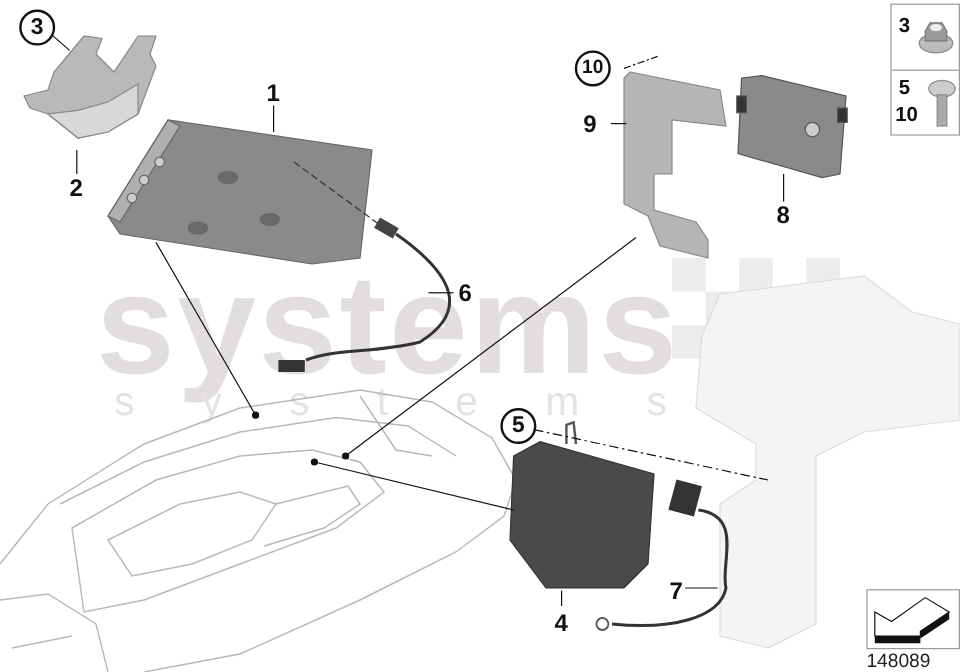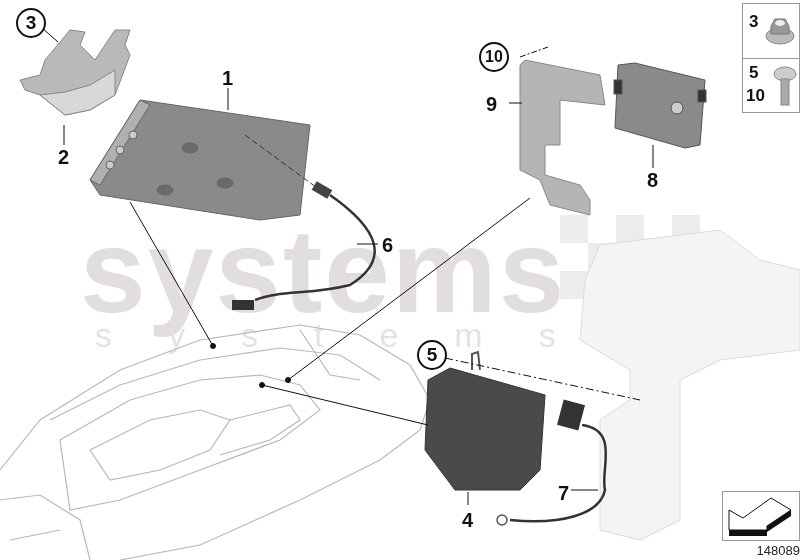--- a/index.html
+++ b/index.html
@@ -6,21 +6,21 @@
   body{width:800px;height:560px;position:relative;overflow:hidden;font-family:"Liberation Sans",sans-serif;}
   .stage{position:absolute;left:0;top:0;width:800px;height:560px;}
   .wm-big{position:absolute;left:80px;top:212px;font-size:118px;font-weight:bold;color:#e2dede;letter-spacing:2px;line-height:1;}
   .wm-small{position:absolute;left:95px;top:318px;font-size:34px;color:#e6e2e2;letter-spacing:56px;line-height:1;}
   .label{position:absolute;font-weight:bold;font-size:20px;color:#111;line-height:1;}
   .circ{position:absolute;width:30px;height:30px;border:2px solid #111;border-radius:50%;display:flex;align-items:center;justify-content:center;font-weight:bold;font-size:19px;color:#111;background:#fff;box-sizing:border-box;}
   .legend{position:absolute;left:742px;top:3px;width:56px;height:108px;border:1px solid #999;background:#fff;}
   .legend .cell{position:absolute;left:0;width:56px;}
   .legend .num{position:absolute;left:6px;font-weight:bold;font-size:17px;color:#111;}
   .ref{position:absolute;left:722px;top:491px;width:76px;height:48px;border:1px solid #999;background:#fff;}
-  .refid{position:absolute;left:722px;top:543px;width:78px;text-align:right;font-size:13px;color:#222;}
+  .refid{position:absolute;left:722px;top:543px;width:78px;text-align:left;font-size:16px;color:#222;}
 </style>
 </head>
 <body>
 
 <div class="stage">
 
   <div class="wm-big">systems</div>
   <div class="wm-small">systems</div>
 
   <svg width="800" height="560" style="position:absolute;left:0;top:0">

